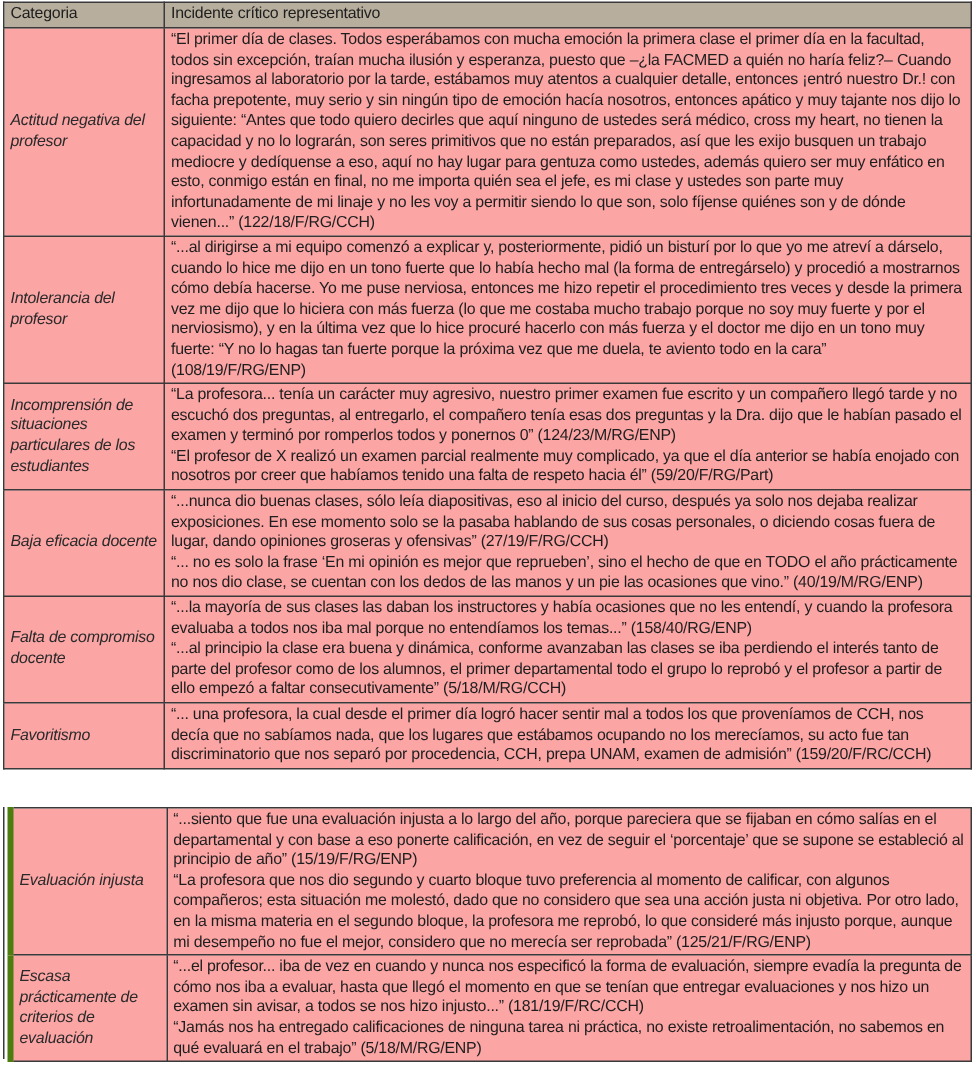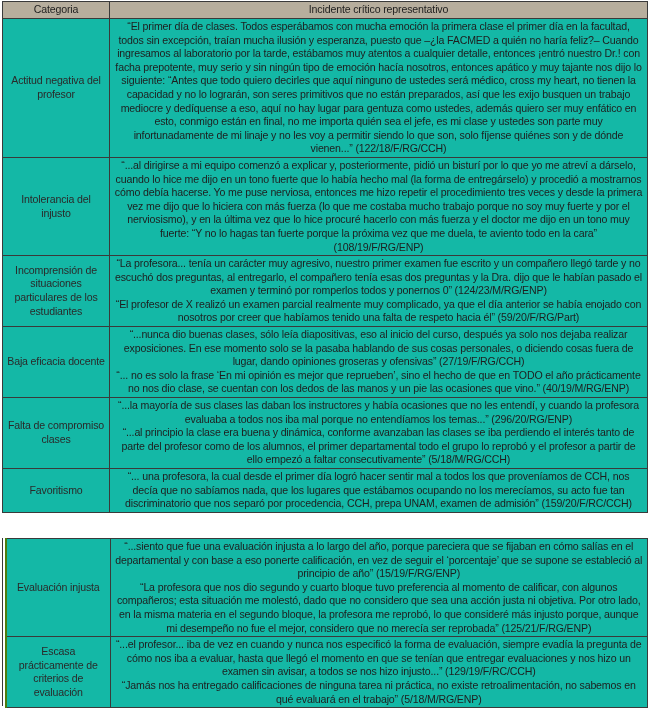--- a/index.html
+++ b/index.html
@@ -3,27 +3,27 @@
 <meta charset="utf-8">
 <style>
   html, body { margin: 0; padding: 0; background: #ffffff; }
   body { width: 651px; height: 712px; overflow: hidden; position: relative; }
   .tbl {
     position: absolute; left: 2px; top: 1px; width: 646px;
     border-collapse: collapse; table-layout: fixed;
     font-family: "Liberation Sans", sans-serif; font-size: 10.6px; line-height: 13.6px;
     color: #1e1e1e; letter-spacing: -0.15px;
   }
-  .tbl td, .tbl th { border: 1px solid #3a3a3a; padding: 1px 4px 1px 4px; vertical-align: middle; text-align: center; }
+  .tbl td, .tbl th { border: 1px solid #3a3a3a; padding: 1px 4px 1px 4px; vertical-align: middle; text-align: left; }
   .tbl th { background: #b7ae9d; font-weight: normal; height: 14px; }
-  .tbl td { background: #14b8a6; }
-  .cat { color: #2a2a2a; }
+  .tbl td { background: #fca5a5; }
+  .cat { color: #2a2a2a; font-style: italic; }
   .quote { display: block; }
   .tbl2 { top: 538px; left: 5px; width: 643px; }
-  .tbl2 td:first-child { border-left: 2px solid #4d7c0f; }
+  .tbl2 td:first-child { border-left: 4px solid #4d7c0f; }
   .dblline { position: absolute; left: 2px; top: 538px; width: 1px; height: 168px; background: #3a3a3a; }
 </style>
 </head>
 <body>
 
 <table class="tbl">
   <colgroup>
       <col style="width:107px">
       <col>
     </colgroup>
@@ -34,43 +34,43 @@
     </tr>
   </thead>
   <tbody>
     <tr>
       <td class="cat">Actitud negativa del profesor</td>
       <td>
         <span class="quote">“El primer día de clases. Todos esperábamos con mucha emoción la primera clase el primer día en la facultad, todos sin excepción, traían mucha ilusión y esperanza, puesto que –¿la FACMED a quién no haría feliz?– Cuando ingresamos al laboratorio por la tarde, estábamos muy atentos a cualquier detalle, entonces ¡entró nuestro Dr.! con facha prepotente, muy serio y sin ningún tipo de emoción hacía nosotros, entonces apático y muy tajante nos dijo lo siguiente: “Antes que todo quiero decirles que aquí ninguno de ustedes será médico, cross my heart, no tienen la capacidad y no lo lograrán, son seres primitivos que no están preparados, así que les exijo busquen un trabajo mediocre y dedíquense a eso, aquí no hay lugar para gentuza como ustedes, además quiero ser muy enfático en esto, conmigo están en final, no me importa quién sea el jefe, es mi clase y ustedes son parte muy infortunadamente de mi linaje y no les voy a permitir siendo lo que son, solo fíjense quiénes son y de dónde vienen...” (122/18/F/RG/CCH)</span>
       </td>
     </tr>
     <tr>
-      <td class="cat">Intolerancia del injusto</td>
+      <td class="cat">Intolerancia del profesor</td>
       <td>
         <span class="quote">“...al dirigirse a mi equipo comenzó a explicar y, posteriormente, pidió un bisturí por lo que yo me atreví a dárselo, cuando lo hice me dijo en un tono fuerte que lo había hecho mal (la forma de entregárselo) y procedió a mostrarnos cómo debía hacerse. Yo me puse nerviosa, entonces me hizo repetir el procedimiento tres veces y desde la primera vez me dijo que lo hiciera con más fuerza (lo que me costaba mucho trabajo porque no soy muy fuerte y por el nerviosismo), y en la última vez que lo hice procuré hacerlo con más fuerza y el doctor me dijo en un tono muy fuerte: “Y no lo hagas tan fuerte porque la próxima vez que me duela, te aviento todo en la cara” (108/19/F/RG/ENP)</span>
       </td>
     </tr>
     <tr>
       <td class="cat">Incomprensión de situaciones particulares de los estudiantes</td>
       <td>
         <span class="quote">“La profesora... tenía un carácter muy agresivo, nuestro primer examen fue escrito y un compañero llegó tarde y no escuchó dos preguntas, al entregarlo, el compañero tenía esas dos preguntas y la Dra. dijo que le habían pasado el examen y terminó por romperlos todos y ponernos 0” (124/23/M/RG/ENP)</span>
         <span class="quote">“El profesor de X realizó un examen parcial realmente muy complicado, ya que el día anterior se había enojado con nosotros por creer que habíamos tenido una falta de respeto hacia él” (59/20/F/RG/Part)</span>
       </td>
     </tr>
     <tr>
       <td class="cat">Baja eficacia docente</td>
       <td>
         <span class="quote">“...nunca dio buenas clases, sólo leía diapositivas, eso al inicio del curso, después ya solo nos dejaba realizar exposiciones. En ese momento solo se la pasaba hablando de sus cosas personales, o diciendo cosas fuera de lugar, dando opiniones groseras y ofensivas” (27/19/F/RG/CCH)</span>
         <span class="quote">“... no es solo la frase ‘En mi opinión es mejor que reprueben’, sino el hecho de que en TODO el año prácticamente no nos dio clase, se cuentan con los dedos de las manos y un pie las ocasiones que vino.” (40/19/M/RG/ENP)</span>
       </td>
     </tr>
     <tr>
-      <td class="cat">Falta de compromiso clases</td>
+      <td class="cat">Falta de compromiso docente</td>
       <td>
-        <span class="quote">“...la mayoría de sus clases las daban los instructores y había ocasiones que no les entendí, y cuando la profesora evaluaba a todos nos iba mal porque no entendíamos los temas...” (296/20/RG/ENP)</span>
+        <span class="quote">“...la mayoría de sus clases las daban los instructores y había ocasiones que no les entendí, y cuando la profesora evaluaba a todos nos iba mal porque no entendíamos los temas...” (158/40/RG/ENP)</span>
         <span class="quote">“...al principio la clase era buena y dinámica, conforme avanzaban las clases se iba perdiendo el interés tanto de parte del profesor como de los alumnos, el primer departamental todo el grupo lo reprobó y el profesor a partir de ello empezó a faltar consecutivamente” (5/18/M/RG/CCH)</span>
       </td>
     </tr>
     <tr>
       <td class="cat">Favoritismo</td>
       <td>
         <span class="quote">“... una profesora, la cual desde el primer día logró hacer sentir mal a todos los que proveníamos de CCH, nos decía que no sabíamos nada, que los lugares que estábamos ocupando no los merecíamos, su acto fue tan discriminatorio que nos separó por procedencia, CCH, prepa UNAM, examen de admisión” (159/20/F/RC/CCH)</span>
       </td>
     </tr>
   </tbody>
@@ -87,18 +87,18 @@
     <tr>
       <td class="cat">Evaluación injusta</td>
       <td>
         <span class="quote">“...siento que fue una evaluación injusta a lo largo del año, porque pareciera que se fijaban en cómo salías en el departamental y con base a eso ponerte calificación, en vez de seguir el ‘porcentaje’ que se supone se estableció al principio de año” (15/19/F/RG/ENP)</span>
         <span class="quote">“La profesora que nos dio segundo y cuarto bloque tuvo preferencia al momento de calificar, con algunos compañeros; esta situación me molestó, dado que no considero que sea una acción justa ni objetiva. Por otro lado, en la misma materia en el segundo bloque, la profesora me reprobó, lo que consideré más injusto porque, aunque mi desempeño no fue el mejor, considero que no merecía ser reprobada” (125/21/F/RG/ENP)</span>
       </td>
     </tr>
     <tr>
       <td class="cat">Escasa prácticamente de criterios de evaluación</td>
       <td>
-        <span class="quote">“...el profesor... iba de vez en cuando y nunca nos especificó la forma de evaluación, siempre evadía la pregunta de cómo nos iba a evaluar, hasta que llegó el momento en que se tenían que entregar evaluaciones y nos hizo un examen sin avisar, a todos se nos hizo injusto...” (129/19/F/RC/CCH)</span>
+        <span class="quote">“...el profesor... iba de vez en cuando y nunca nos especificó la forma de evaluación, siempre evadía la pregunta de cómo nos iba a evaluar, hasta que llegó el momento en que se tenían que entregar evaluaciones y nos hizo un examen sin avisar, a todos se nos hizo injusto...” (181/19/F/RC/CCH)</span>
         <span class="quote">“Jamás nos ha entregado calificaciones de ninguna tarea ni práctica, no existe retroalimentación, no sabemos en qué evaluará en el trabajo” (5/18/M/RG/ENP)</span>
       </td>
     </tr>
   </tbody>
 </table>
 
 </body></html>

